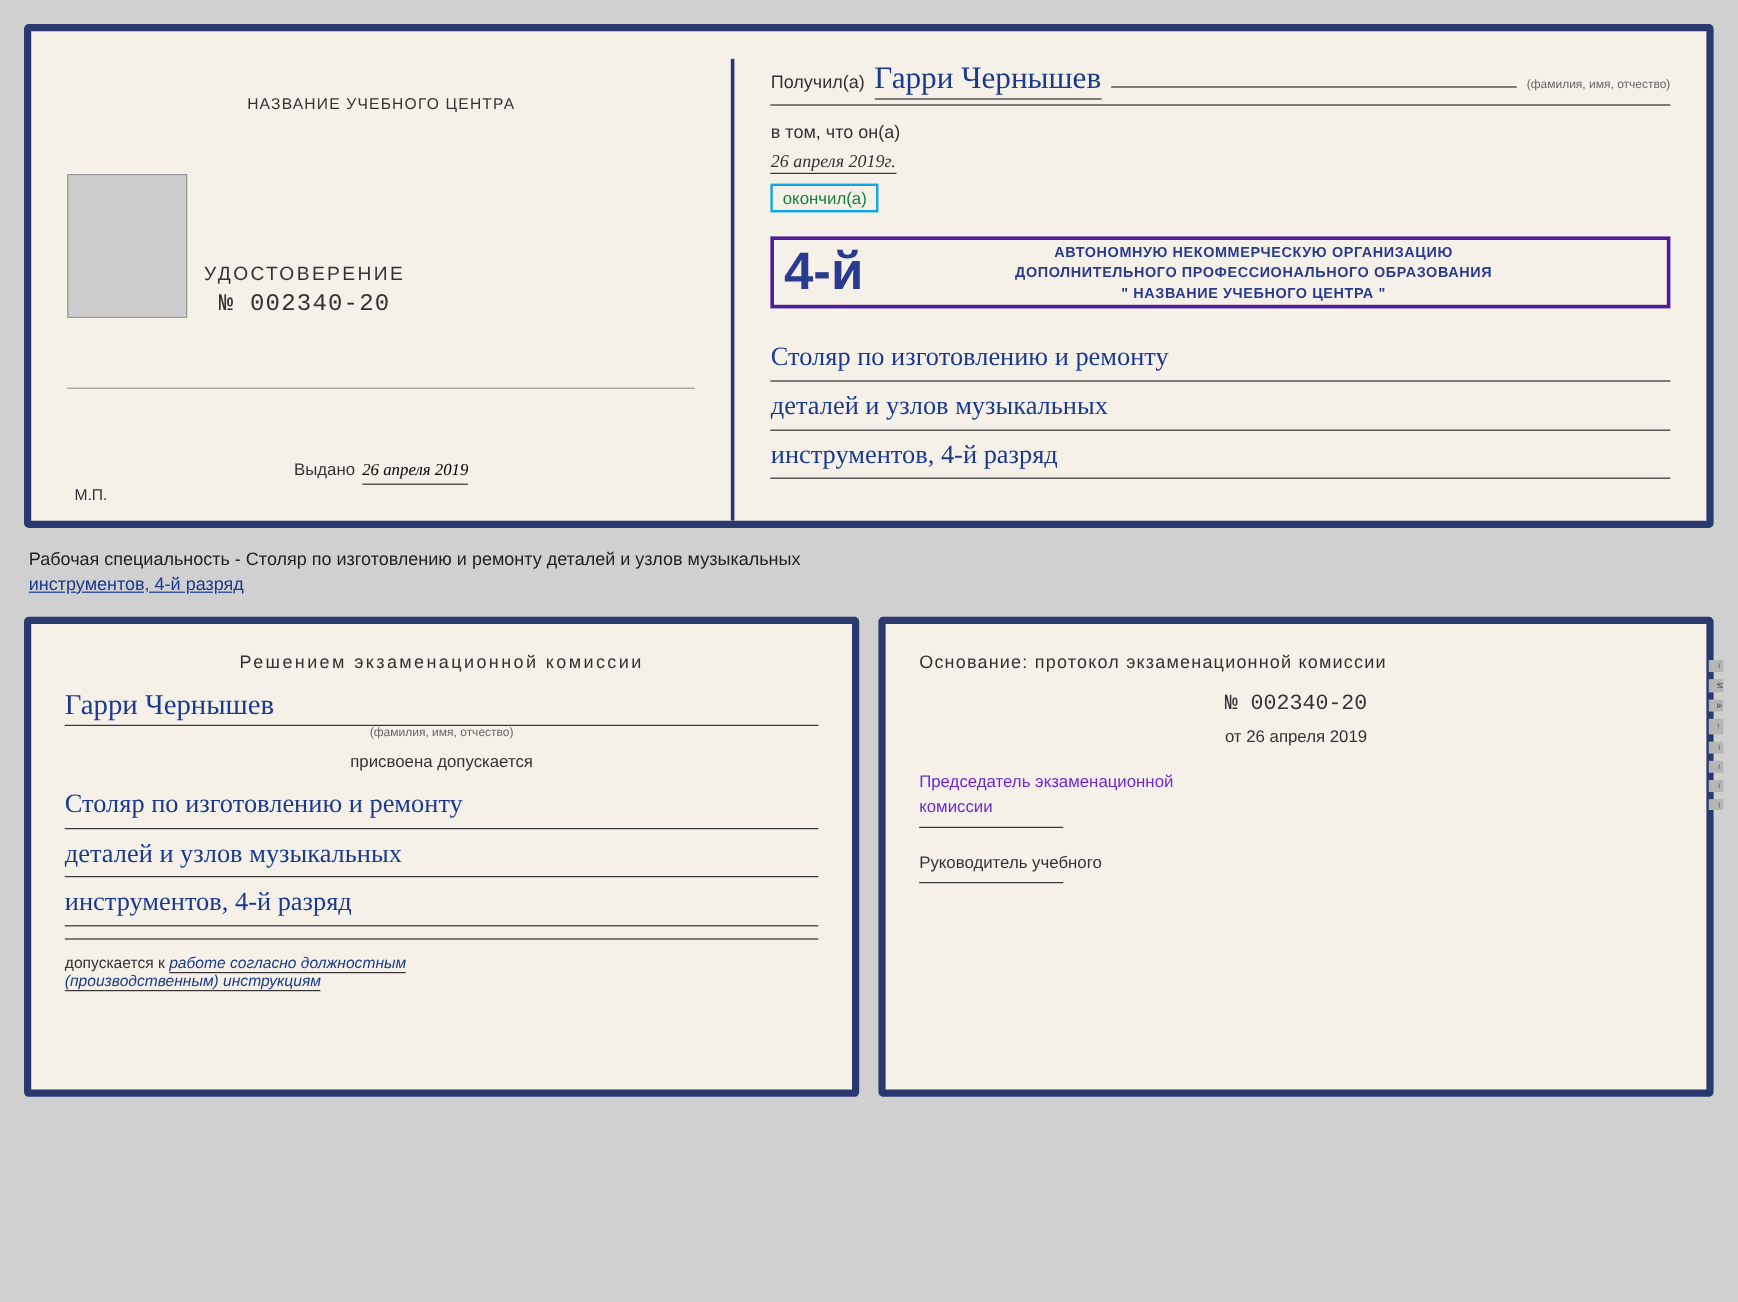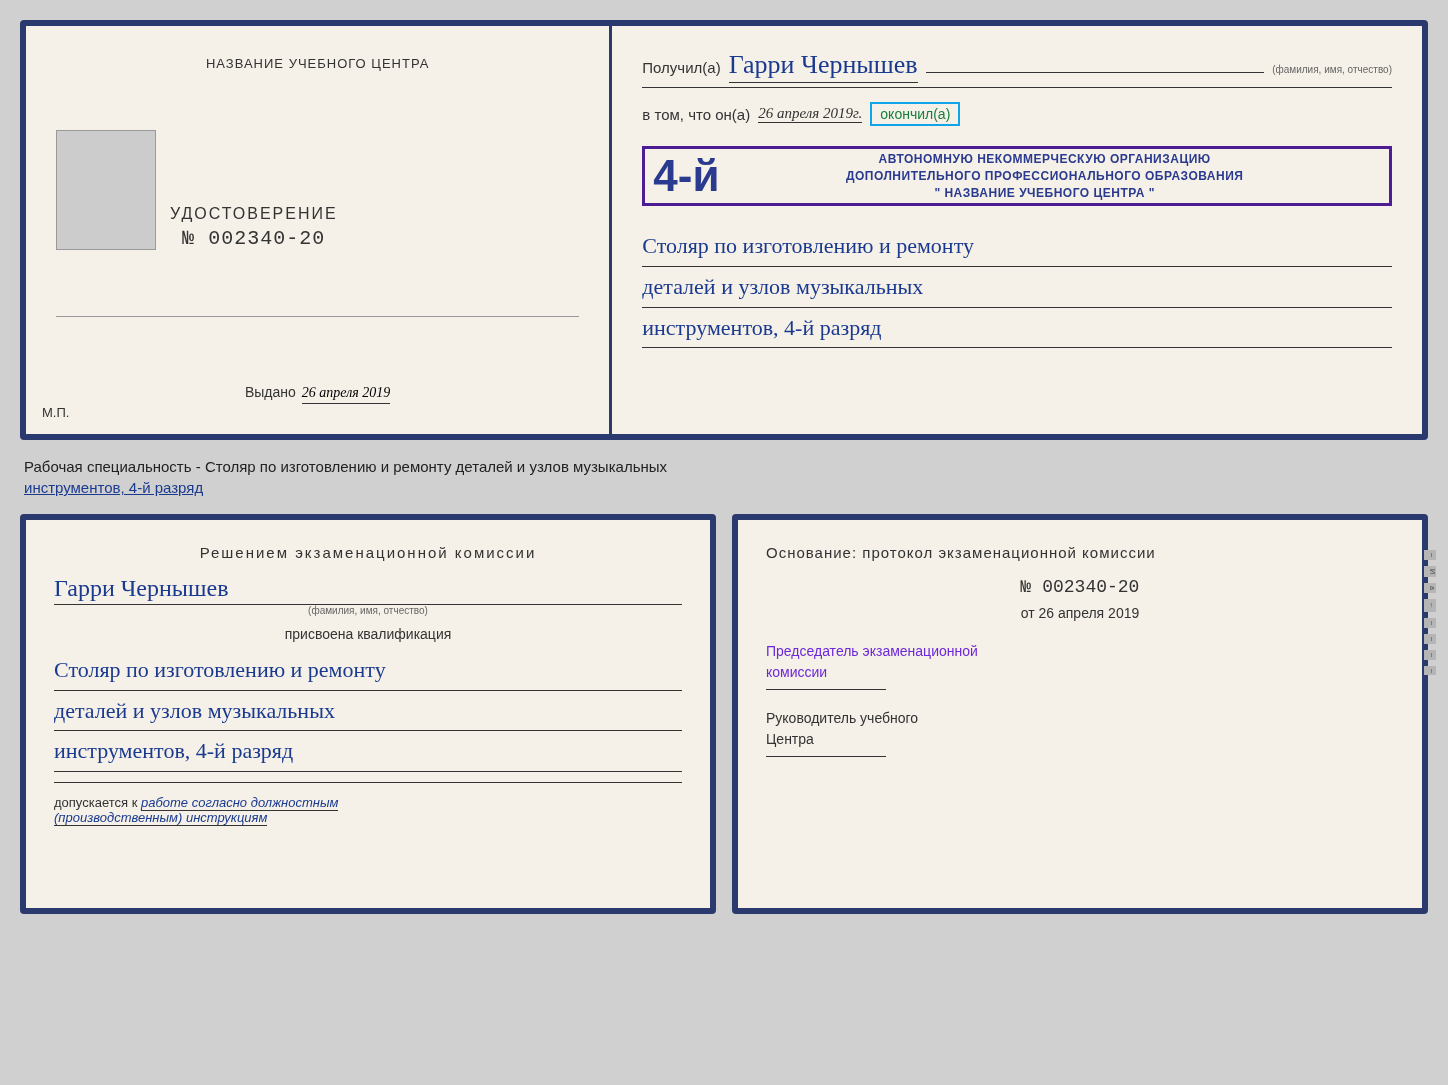--- a/index.html
+++ b/index.html
@@ -30,20 +30,21 @@
 
     .diploma-left {
       width: 42%;
       border-right: 3px solid #2a3a6e;
       padding: 30px 30px;
       display: flex;
       flex-direction: column;
       align-items: center;
       justify-content: space-between;
       position: relative;
+      margin-top: 23px;
     }
 
     .diploma-right {
       width: 58%;
       padding: 24px 30px;
       display: flex;
       flex-direction: column;
       gap: 14px;
       position: relative;
     }
@@ -97,21 +98,21 @@
       border-bottom: 1px solid #333;
       padding-bottom: 2px;
     }
 
     .mp-label {
       font-size: 13px;
       font-family: Arial, sans-serif;
       color: #333;
       position: absolute;
       bottom: 14px;
-      left: 16px;
+      left: 36px;
     }
 
     
     .received-line {
       font-size: 15px;
       font-family: Arial, sans-serif;
       color: #333;
     }
 
     .handwritten-name {
@@ -278,23 +279,24 @@
     .head-text {
       font-size: 14px;
       font-family: Arial, sans-serif;
       color: #333;
       margin-top: 18px;
       line-height: 1.5;
     }
 
     .vtom-date-block {
       display: flex;
-      align-items: center;
+      align-items: flex-start;
       gap: 8px;
       flex-wrap: wrap;
+      flex-direction: column;
     }
 
     .okoncil-box {
       border: 2px solid #0ea5e9;
       padding: 2px 8px;
       font-size: 14px;
       font-family: Arial, sans-serif;
       color: #15803d;
     }
 
@@ -405,21 +407,21 @@
     <div class="bottom-card">
       <div class="decision-title">Решением  экзаменационной  комиссии</div>
 
       <div class="name-block">
         <div style="border-bottom:1px solid #333; padding-bottom:2px;">
           <span style="font-family:'Brush Script MT',cursive; font-size:24px; color:#1a3a8f;">Гарри Чернышев</span>
         </div>
         <span style="font-size:10px; color:#666; font-family:Arial,sans-serif; display:block; text-align:center;">(фамилия, имя, отчество)</span>
       </div>
 
-      <div class="assigned-text">присвоена квалификация</div>
+      <div class="assigned-text">присвоена допускается</div>
 
       <div style="font-family:'Brush Script MT',cursive; font-size:22px; color:#1a3a8f; line-height:1.8; margin-top:8px;">
         <div style="border-bottom:1px solid #333;">Столяр по изготовлению и ремонту</div>
         <div style="border-bottom:1px solid #333;">деталей и узлов музыкальных</div>
         <div style="border-bottom:1px solid #333;">инструментов, 4-й разряд</div>
       </div>
 
       <div style="border-bottom:1px solid #333; margin-top:10px;"></div>
 
       <div class="admitted-text">
@@ -441,21 +443,20 @@
       </div>
 
       <div class="chairman-text">
         <div>Председатель экзаменационной</div>
         <div>комиссии</div>
         <div class="signature-line"></div>
       </div>
 
       <div class="head-text">
         <div>Руководитель учебного</div>
-        <div>Центра</div>
         <div class="signature-line"></div>
       </div>
 
       <div class="diploma-right-tabs">
         <span class="rtab-label">–</span>
         <span class="rtab-label">И</span>
         <span class="rtab-label">а</span>
         <span class="rtab-label">←</span>
         <span class="rtab-label">–</span>
         <span class="rtab-label">–</span>

